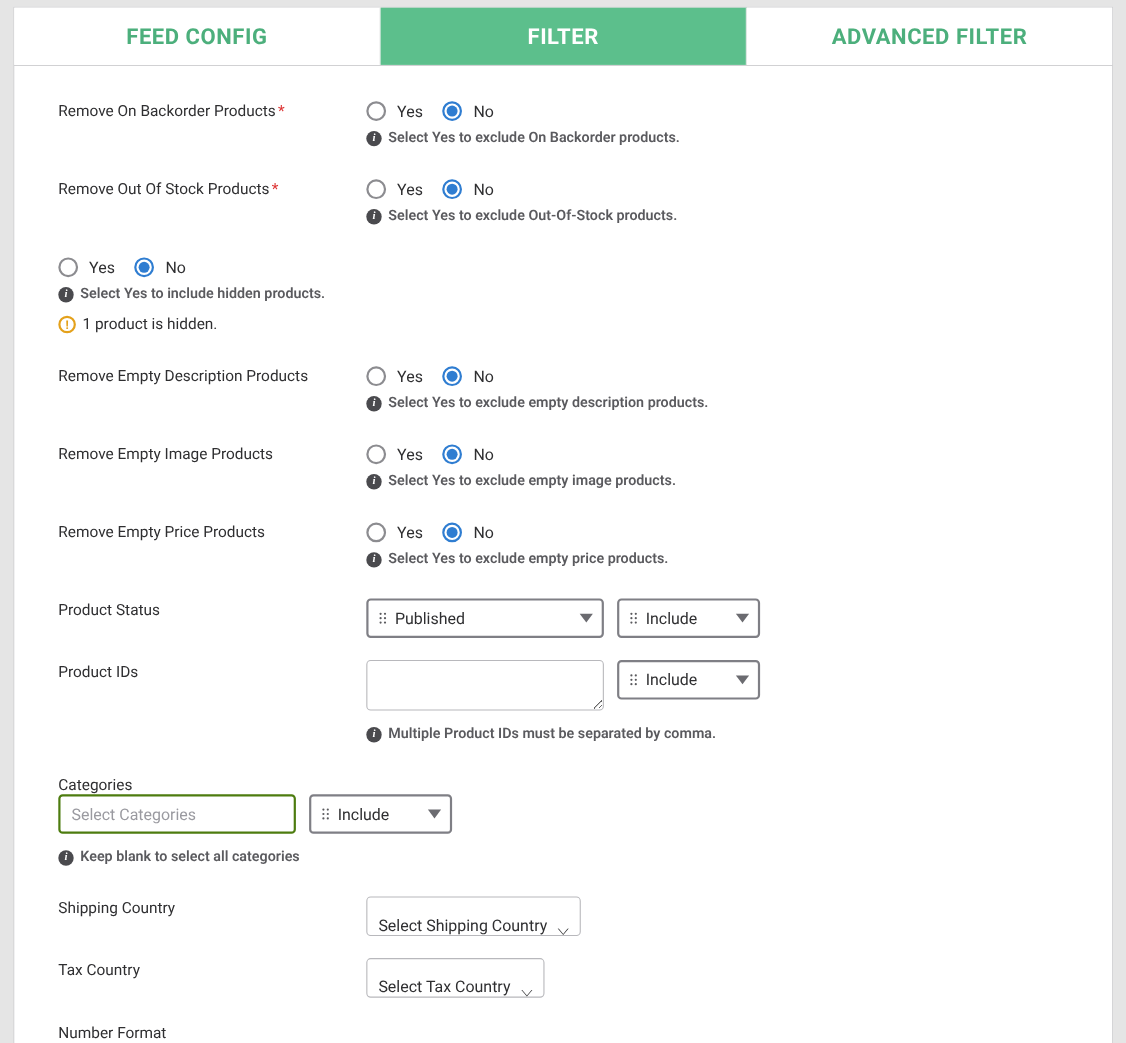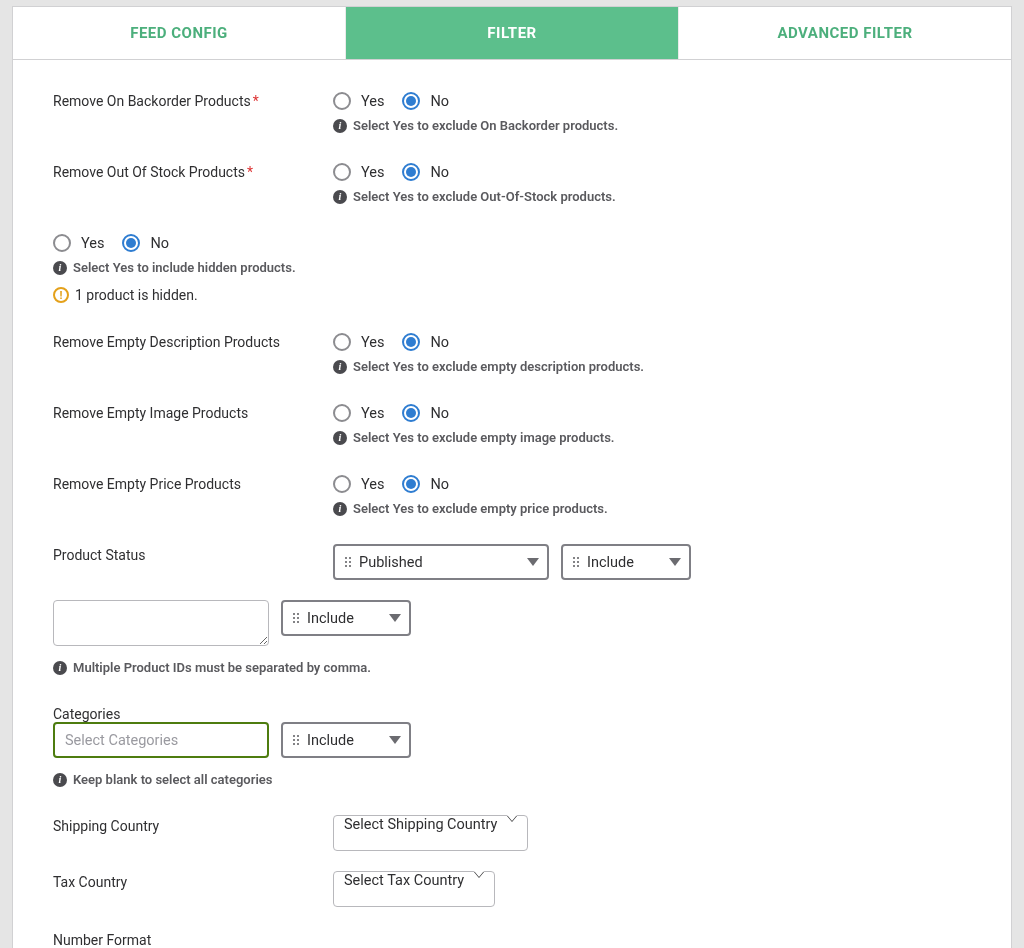--- a/index.html
+++ b/index.html
@@ -22,21 +22,21 @@
     background: #fff;
     border: 1px solid #d1d1d3;
   }
   .tab {
     flex: 1;
     height: 52px;
     display: flex;
     align-items: center;
     justify-content: center;
     font-weight: 700;
-    font-size: 15px;
+    font-size: 20px;
     letter-spacing: 0.5px;
     color: #4caf7c;
     background: #fff;
     cursor: pointer;
     border-right: 1px solid #eaeaea;
     user-select: none;
   }
   .tab:last-child { border-right: none; }
   .tab.active {
     background: #5cbf8c;
@@ -194,21 +194,21 @@
     border: 2px solid #4d7c0f;
     border-radius: 4px;
     padding: 0 10px;
     font-size: 14.5px;
     color:#2f2f31;
     background:#fff;
   }
   .input-cat { width: 216px; color:#9a9aa0; display:inline-flex; align-items:center; cursor:text;}
   .dropdown-plain {
     display: inline-flex;
-    align-items: flex-start;
+    align-items: flex-end;
     height: 36px;
     border: 1px solid #b8b8bc;
     border-radius: 4px;
     background: #fff;
     padding: 0 10px;
     cursor: pointer;
     user-select: none;
     font-size: 14.5px;
     color:#2f2f31;
     gap: 10px;
@@ -388,20 +388,21 @@
                 <i></i>
               </span>
             </span>
           <span class="sel-text">Include</span>
           <span class="caret"></span>
         </div>
       </div>
     </div>
 
     <div class="row" style="margin-bottom:28px;">
+      <div class="label-cell">Product IDs</div>
       <div class="control-cell">
         <div class="row-inline">
           <textarea class="textarea" value="" style=""></textarea>
           <div class="select incl">
             <span class="drag-dots">
                 <span>
                   <i></i>
                   <i></i>
                 </span>
                 <span>

